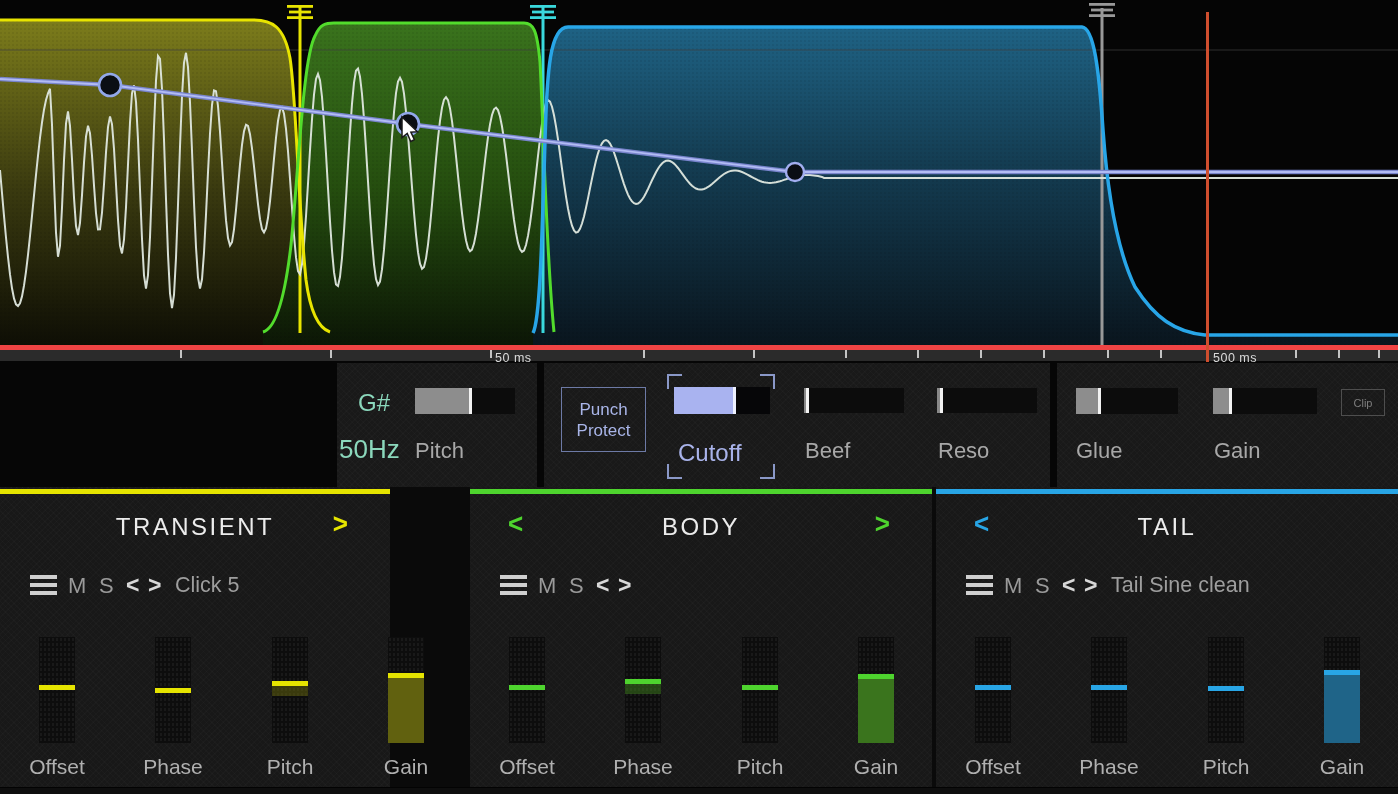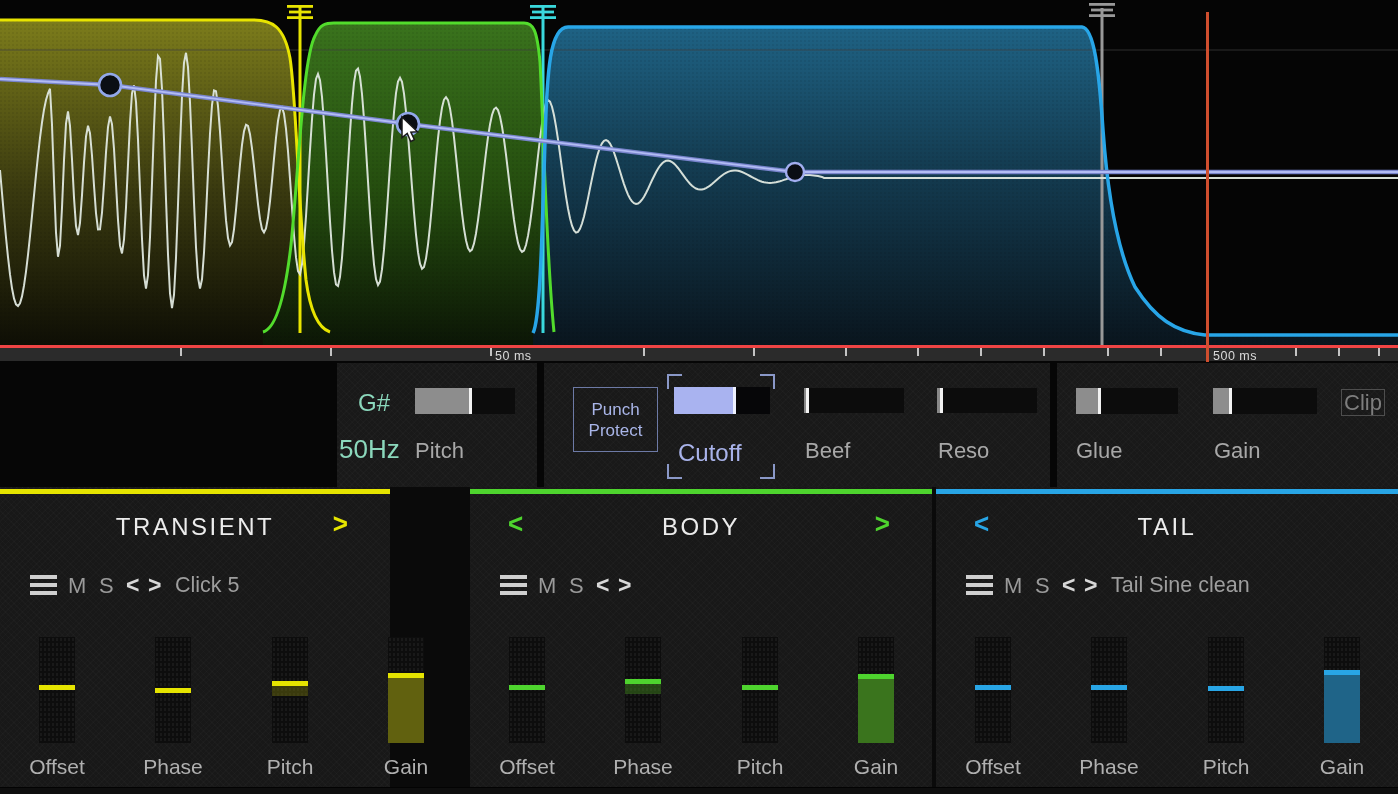--- a/index.html
+++ b/index.html
@@ -5,21 +5,21 @@
   html,body{margin:0;padding:0;background:#000;}
   .app{position:relative;width:1398px;height:794px;background:#0a0a0a;overflow:hidden;
        font-family:"Liberation Sans",sans-serif;-webkit-font-smoothing:antialiased;}
 
   
   .plot{position:absolute;left:0;top:0;width:1398px;height:345px;background:#050505;}
   .plot svg{display:block;}
 
   
   .timeline{position:absolute;left:0;top:345px;width:1398px;height:18px;background:#2b2b2b;
-            border-top:3px solid #ef4444;border-bottom:2px solid #060606;box-sizing:border-box;}
+            border-top:5px solid #ef4444;border-bottom:2px solid #060606;box-sizing:border-box;}
   .tick{position:absolute;top:0;width:2px;height:8px;background:#c4c4c4;}
   .tlabel{position:absolute;top:1px;font-size:12.5px;color:#dadada;white-space:nowrap;letter-spacing:.5px;}
   .redline{position:absolute;left:1206px;top:12px;width:3px;height:350px;background:#cf4e2e;z-index:6;}
 
   
   .controlbar{position:absolute;left:0;top:363px;width:1398px;height:124px;background:#060606;}
   .panel{position:absolute;top:0;height:124px;background:#191919;
          background-image:repeating-linear-gradient(45deg,rgba(255,255,255,.016) 0 1px,transparent 1px 4px),
                           repeating-linear-gradient(-45deg,rgba(255,255,255,.016) 0 1px,transparent 1px 4px);}
   .hslider{position:absolute;background:#0c0c0c;}
@@ -29,23 +29,23 @@
   .hs-dark .fill{background:#343434;}
   .hs-skew .handle{background:repeating-linear-gradient(180deg,#ffd84a 0 3px,#e0862e 3px 6px);}
   .hs-zoom .handle{background:repeating-linear-gradient(180deg,#ffc83e 0 3px,#df4f28 3px 6px);}
   .hs-cutoff .fill{background:#a9b3f0;}
   .hs-cutoff .handle{background:#eef1ff;}
   .clabel{position:absolute;font-size:22px;color:#a8a8a8;white-space:nowrap;}
   .mint{color:#8bd8bc;}
   .peri{color:#a9b3ea;}
   .btn{position:absolute;box-sizing:border-box;border:1px solid #888b82;color:#e8e8e8;font-size:18px;
        display:flex;align-items:center;justify-content:center;background:transparent;}
-  .btn.dim{border-color:#4e4e4e;color:#7e7e7e;font-size:22px;}
+  .btn.dim{border-color:#4e4e4e;color:#7e7e7e;font-size:11px;}
   .punch{position:absolute;box-sizing:border-box;border:1px solid #6d7aa6;color:#a9b5e8;font-size:17px;
-         line-height:21px;text-align:center;display:flex;flex-direction:column;justify-content:center;margin-left:12px;}
+         line-height:21px;text-align:center;display:flex;flex-direction:column;justify-content:center;}
   .bracket{position:absolute;width:13px;height:13px;}
   .bk-tl{border-top:2px solid #8a98c8;border-left:2px solid #8a98c8;}
   .bk-tr{border-top:2px solid #8a98c8;border-right:2px solid #8a98c8;}
   .bk-bl{border-bottom:2px solid #8a98c8;border-left:2px solid #8a98c8;}
   .bk-br{border-bottom:2px solid #8a98c8;border-right:2px solid #8a98c8;}
 
   
   .section{position:absolute;top:487px;height:307px;background:#181818;
            background-image:repeating-linear-gradient(45deg,rgba(255,255,255,.014) 0 1px,transparent 1px 4px),
                             repeating-linear-gradient(-45deg,rgba(255,255,255,.014) 0 1px,transparent 1px 4px);}

